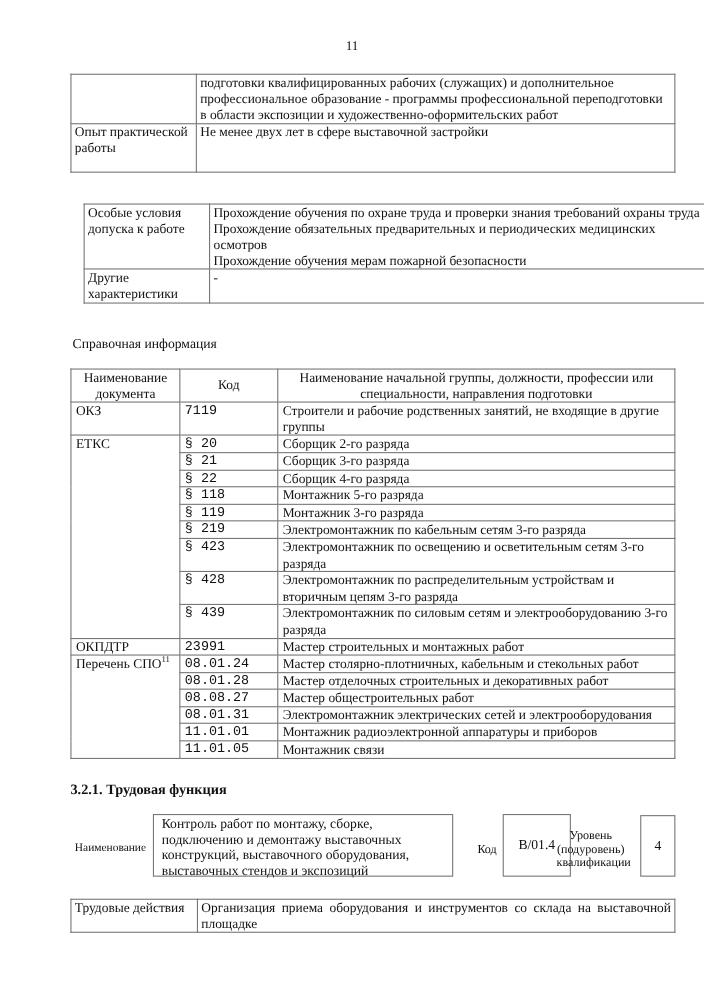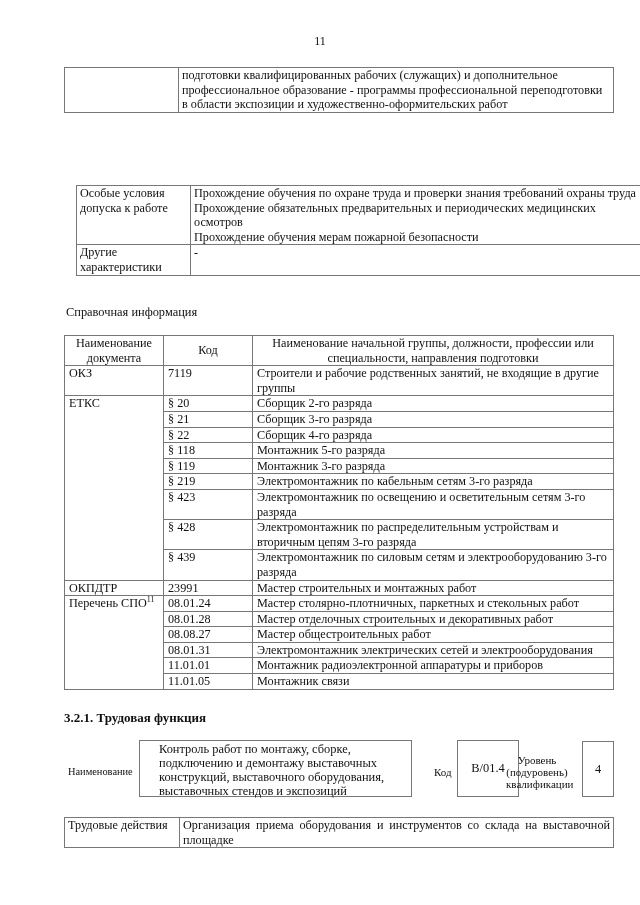--- a/index.html
+++ b/index.html
@@ -10,45 +10,49 @@
   table { border-collapse:collapse; position:absolute; }
   td { border:1px solid #777; vertical-align:top; padding:0 3px; }
   .t1 { left:64px; top:67px; width:550px; }
   .t1 td.c1 { width:107px; }
   .t2 { left:76px; top:185px; width:570px;padding-left:48px; }
   .t2 td.c1 { width:107px; }
   .caption { left:66px; top:305px; font-size:12.4px; }
   .t3 { left:64px; top:335px; width:550px; }
   .t3 td { padding:0 4px; }
   .t3 td.c1 { width:90px; }
-  .t3 td.c2 { width:80px; }
+  .t3 td.c2 { width:80px;font-family:Liberation Mono, monospace; }
   .t3 th { border:1px solid #777; font-weight:normal; vertical-align:middle; padding:0 4px; }
   .center { text-align:center; }
   sup { font-size:8px; line-height:0; }
   .section { left:64px; top:711px; font-weight:bold; font-size:13px; }
   .tf-label { left:68px; top:765px; font-size:10.4px; }
-  .tf-name { left:139px; top:740px; width:273px; height:57px; border:1px solid #777; padding:1px 19px; box-sizing:border-box; font-size:12.4px; line-height:14px; }
+  .tf-name { left:139px; top:740px; width:273px; height:57px; border:1px solid #777; padding:1px 7px; box-sizing:border-box; font-size:12.4px; line-height:14px; }
   .tf-kod-label { left:434px; top:765px; font-size:11px; }
   .tf-kod { left:457px; top:740px; width:62px; height:57px; border:1px solid #777; box-sizing:border-box; display:flex; align-items:center; justify-content:center; font-size:12.4px; }
   .tf-lvl-label { left:506px; top:754px; width:62px; text-align:center; font-size:11px; line-height:12px; }
   .tf-lvl { left:582px; top:741px; width:32px; height:56px; border:1px solid #777; box-sizing:border-box; display:flex; align-items:center; justify-content:center; font-size:12.4px; }
   .t4 { left:64px; top:817px; width:550px;padding-left:20px; }
   .t4 td.c1 { width:108px; white-space:nowrap; }
   .t4 td.c2 { text-align:justify; text-align-last:left; }
 </style>
 </head>
 <body>
 
 <div class="abs page-num">11</div>
 
 <table class="t1">
   <tbody>
       <tr>
     <td class="c1"></td>
     <td>подготовки квалифицированных рабочих (служащих) и дополнительное профессиональное образование - программы профессиональной переподготовки в области экспозиции и художественно-оформительских работ</td>
+  </tr>
+  <tr>
+    <td class="c1" style="height:43px">Опыт практической работы</td>
+    <td>Не менее двух лет в сфере выставочной застройки</td>
   </tr>
 </tbody>
   </table>
 
 <table class="t2">
   <tbody>
       <tr>
     <td class="c1">Особые условия допуска к работе</td>
     <td>
       <div>Прохождение обучения по охране труда и проверки знания требований охраны труда</div>
@@ -117,21 +121,21 @@
         <td>Электромонтажник по силовым сетям и электрооборудованию 3-го разряда</td>
       </tr>
       <tr>
         <td class="c1" rowspan="1"><span>ОКПДТР</span></td>
         <td class="c2">23991</td>
         <td>Мастер строительных и монтажных работ</td>
       </tr>
       <tr>
         <td class="c1" rowspan="6"><span>Перечень СПО</span><sup>11</sup></td>
         <td class="c2">08.01.24</td>
-        <td>Мастер столярно-плотничных, паркетных и стекольных работ</td>
+        <td>Мастер столярно-плотничных, кабельным и стекольных работ</td>
       </tr>
       <tr>
         <td class="c2">08.01.28</td>
         <td>Мастер отделочных строительных и декоративных работ</td>
       </tr>
       <tr>
         <td class="c2">08.08.27</td>
         <td>Мастер общестроительных работ</td>
       </tr>
       <tr>

